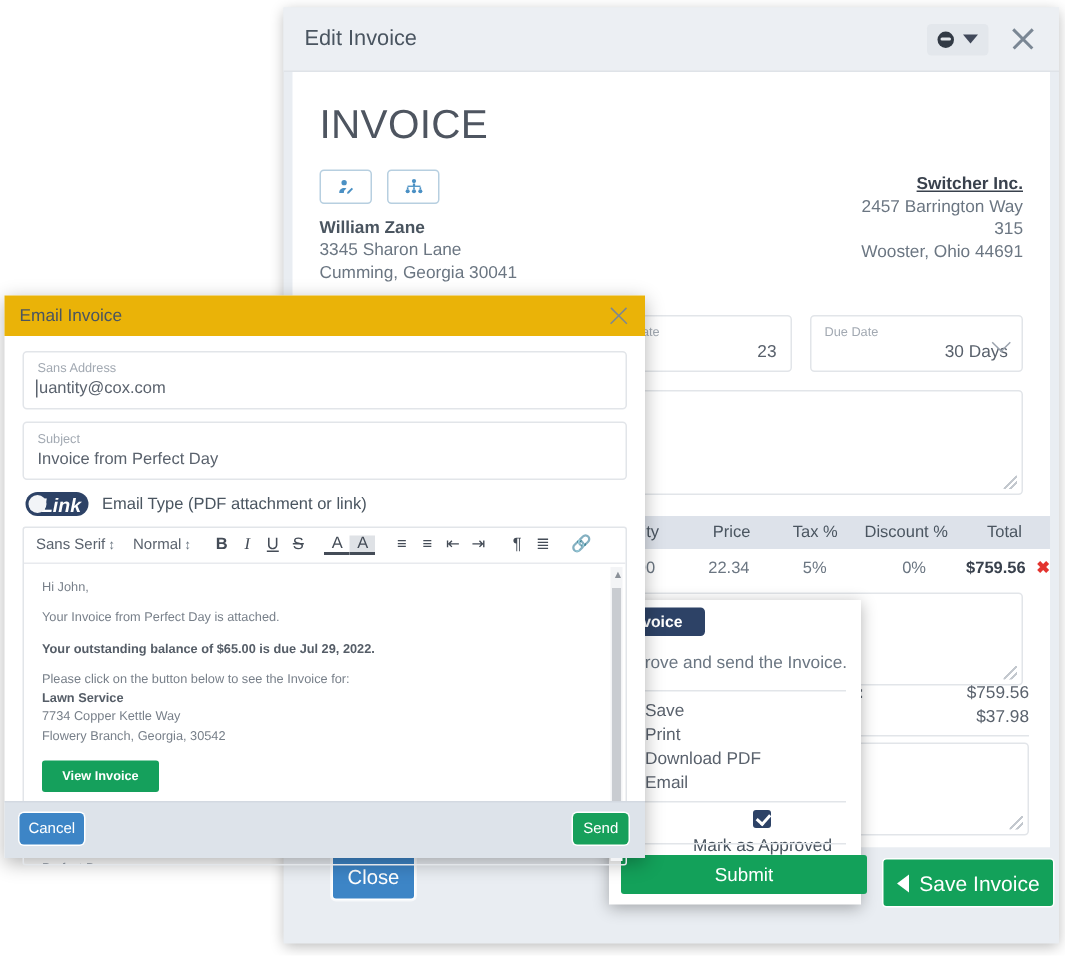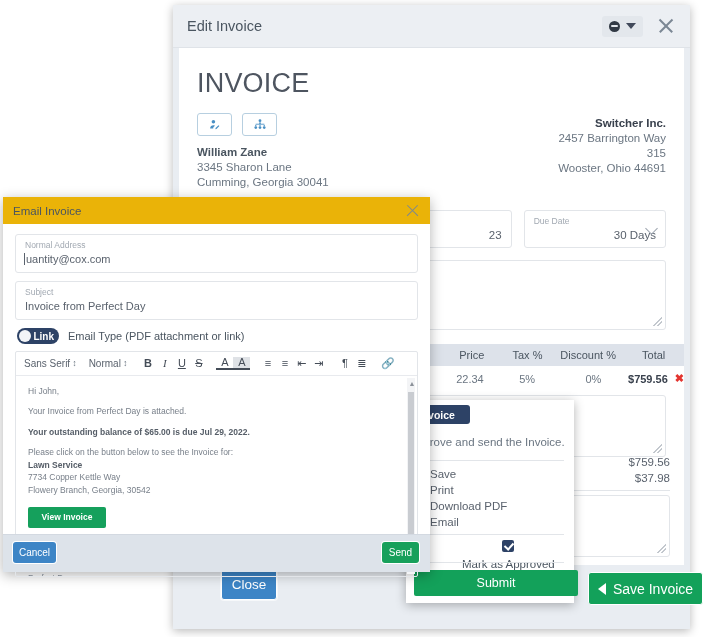--- a/index.html
+++ b/index.html
@@ -7,21 +7,21 @@
     margin: 0; padding: 0;
     width: 710px; height: 637px;
     background: #ffffff;
     font-family: "Liberation Sans", sans-serif;
     overflow: hidden;
   }
   #root { position: relative; width: 710px; height: 637px; background: #ffffff; }
 
   
   .edit-window {
-    position: absolute; left: 173px; top: 5px;
+    position: absolute; left: 189px; top: 5px;
     width: 517px; height: 624px;
     background: #e9edf2;
     box-shadow: 0 2px 9px rgba(0,0,0,0.28);
   }
   .edit-titlebar {
     position: absolute; left: 0; top: 0; width: 100%; height: 43px;
     background: #eceff3;
     border-bottom: 1px solid #dfe3e8;
     display: flex; align-items: center;
   }
@@ -68,21 +68,21 @@
   .party-row { display: flex; margin-top: 14px; padding: 0 18px; }
   .party-left { width: 58%; }
   .icon-btns { display: flex; gap: 10px; }
   .icon-btn {
     width: 35px; height: 23px; border: 1px solid #b7cfe0; border-radius: 3px;
     background: #fff; display: flex; align-items: center; justify-content: center;
   }
   .party-name { font-size: 11.5px; font-weight: bold; color: #4a5560; margin-top: 10px; }
   .party-line { font-size: 11.5px; color: #6b7682; margin-top: 3px; }
   .party-right { flex: 1; text-align: right; padding-top: 4px; }
-  .company-name { font-size: 11.5px; font-weight: bold; color: #39414d; }
+  .company-name { font-size: 11.5px; font-weight: bold; color: #39414d; text-decoration: underline; }
   .company-line { font-size: 11.5px; color: #6b7682; margin-top: 3px; }
 
   .fields-row { display: flex; margin-top: 22px; padding: 0 18px; gap: 12px; align-items: flex-start; }
   .field-label-strong { font-size: 11.5px; font-weight: bold; color: #39414d; width: 170px; padding-top: 4px;}
   .field-box {
     border: 1px solid #e2e5e9; border-radius: 3px; background: #fff;
     padding: 5px 9px 8px; height: 38px; position: relative;
   }
   .field-box .flabel { font-size: 8.5px; color: #a2a9b2; }
   .field-box .fvalue { font-size: 11.5px; color: #59616c; margin-top: 3px; text-align: right; }
@@ -230,21 +230,21 @@
   .toggle-row { display: flex; align-items: center; gap: 9px; margin: 3px 0 7px 2px; }
   .toggle {
     width: 42px; height: 16px; background: #2d4266; border-radius: 9px;
     position: relative; display: flex; align-items: center; justify-content: flex-end;
     padding-right: 5px;
   }
   .toggle .knob {
     position: absolute; left: 2px; top: 2px; width: 12px; height: 12px;
     background: #f2f4f7; border-radius: 50%;
   }
-  .toggle .tlabel { font-size: 10px; color: #fff; font-weight: bold; }
+  .toggle .tlabel { font-size: 13px; color: #fff; font-weight: bold; font-style: italic; }
   .toggle-text { font-size: 11px; color: #4a5560; }
 
   .editor { border: 1px solid #e2e5e9; border-radius: 2px; }
   .editor-toolbar {
     display: flex; align-items: center; gap: 0; height: 24px;
     border-bottom: 1px solid #e8eaee; padding: 0 8px; font-size: 10px; color: #5a626d;
   }
   .tb-sel { display: flex; align-items: center; gap: 2px; margin-right: 12px; }
   .tb-arrows { font-size: 9px; color: #6b7682; line-height: 1; }
   .tb-ic {
@@ -441,21 +441,21 @@
 
   <div class="email-dlg">
     <div class="email-titlebar">
       <div class="email-title">Email Invoice</div>
       <div class="email-close"></div>
     </div>
 
     <div class="email-body">
 
       <div class="inp-box">
-        <div class="ilabel">Normal Address</div>
+        <div class="ilabel">Sans Address</div>
         <div class="ivalue caret-bar">uantity@cox.com</div>
       </div>
 
       <div class="inp-box">
         <div class="ilabel">Subject</div>
         <div class="ivalue">Invoice from Perfect Day</div>
       </div>
 
       <div class="toggle-row">
         <div class="toggle">

